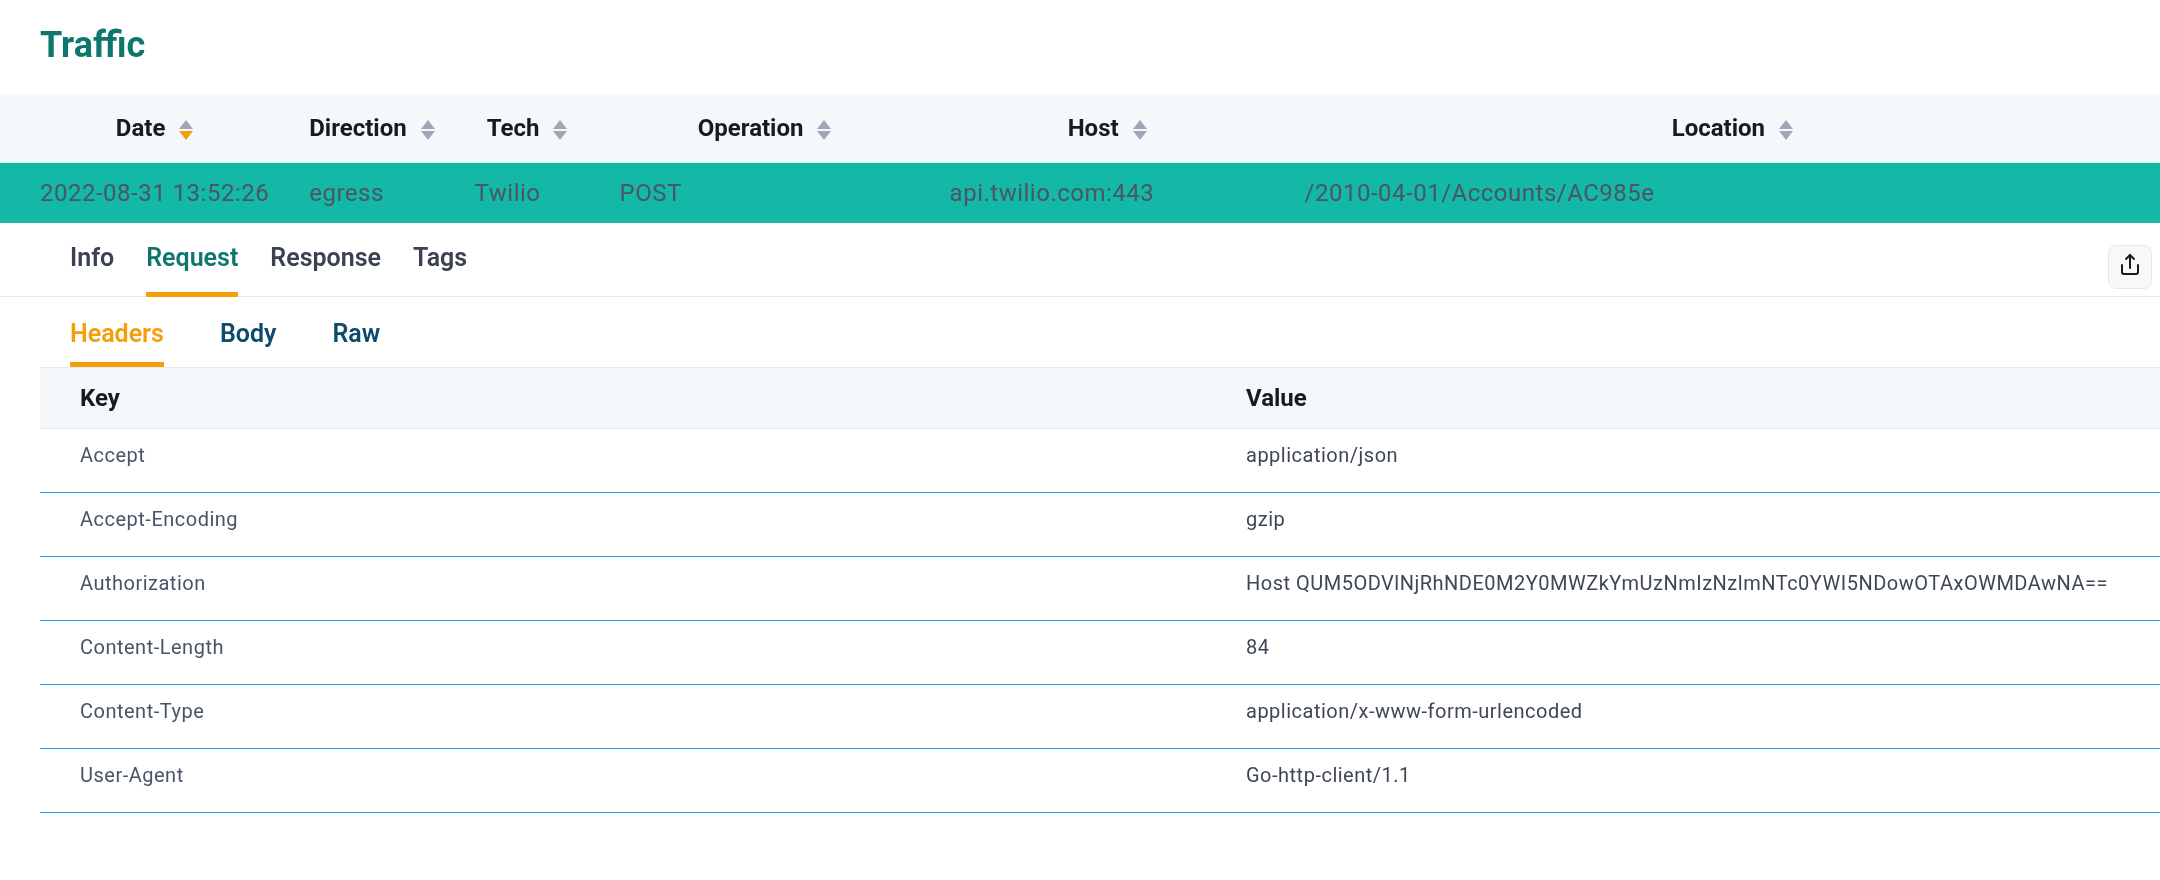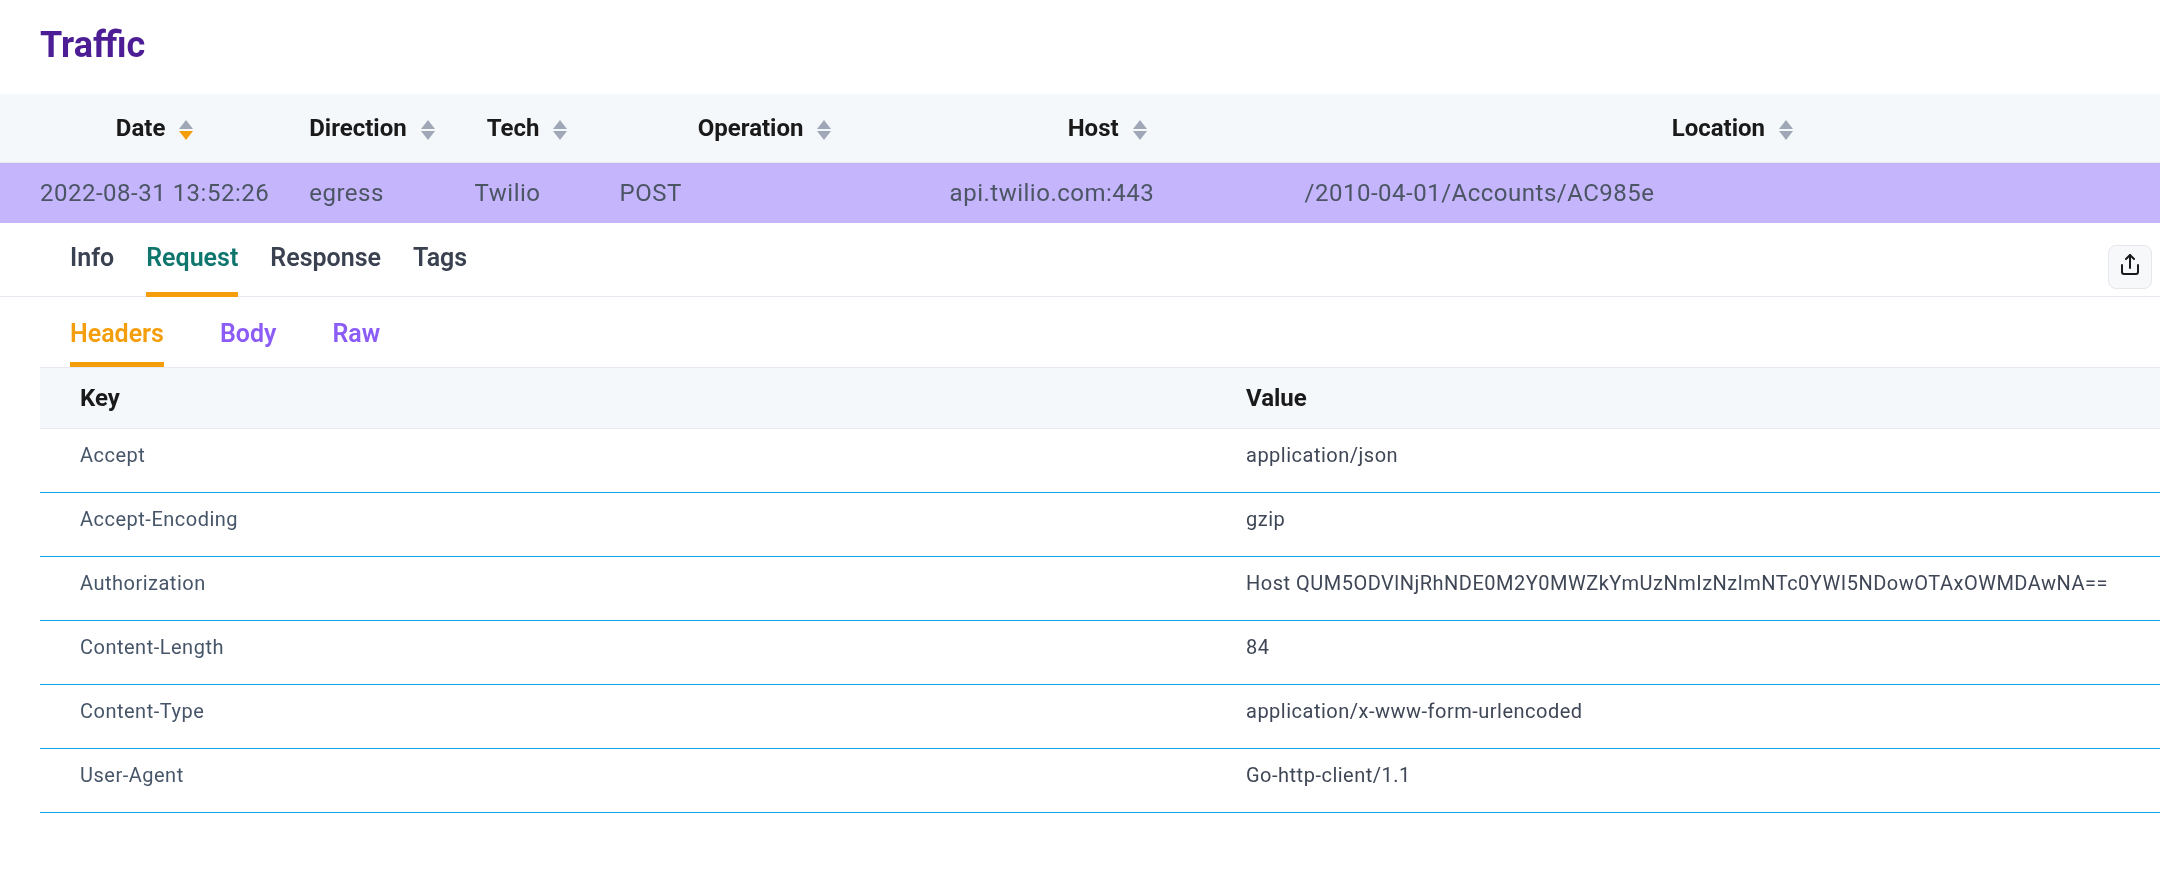--- a/index.html
+++ b/index.html
@@ -7,21 +7,21 @@
       font-family: -apple-system, BlinkMacSystemFont, "Segoe UI", Roboto, "Helvetica Neue", Arial, sans-serif;
       background: #ffffff;
       color: #1a1a1a;
       width: 2160px;
       overflow: hidden;
     }
     .page-title {
       font-size: 36px;
       font-weight: 700;
       padding: 24px 40px 28px 40px;
-      color: #4c1d95;
+      color: #0f766e;
     }
     
     .traffic-table {
       width: 100%;
       border-collapse: collapse;
     }
     .traffic-table thead {
       background: #f5f8fb;
     }
     .traffic-table th {
@@ -36,21 +36,21 @@
     .traffic-table th:first-child { padding-left: 40px; }
     .traffic-table td {
       font-size: 24px;
       font-weight: 400;
       padding: 16px 0 16px 40px;
       color: #4b5563;
       white-space: nowrap;
       letter-spacing: 0.5px;
     }
     .traffic-table tbody tr.selected {
-      background: #c4b5fd;
+      background: #14b8a6;
     }
     .sort-icons {
       display: inline-flex;
       flex-direction: column;
       margin-left: 8px;
       vertical-align: middle;
       line-height: 6px;
       gap: 2px;
     }
     .sort-up, .sort-down {
@@ -98,21 +98,21 @@
     }
     
     .tabs-secondary {
       display: flex;
       gap: 56px;
       padding: 22px 0 0 70px;
     }
     .subtab {
       font-size: 25px;
       font-weight: 600;
-      color: #8b5cf6;
+      color: #0c4a6e;
       padding-bottom: 14px;
       cursor: pointer;
     }
     .subtab.active {
       color: #f59e0b;
       border-bottom: 5px solid #f59e0b;
     }
     
     .headers-wrap {
       margin-left: 40px;

